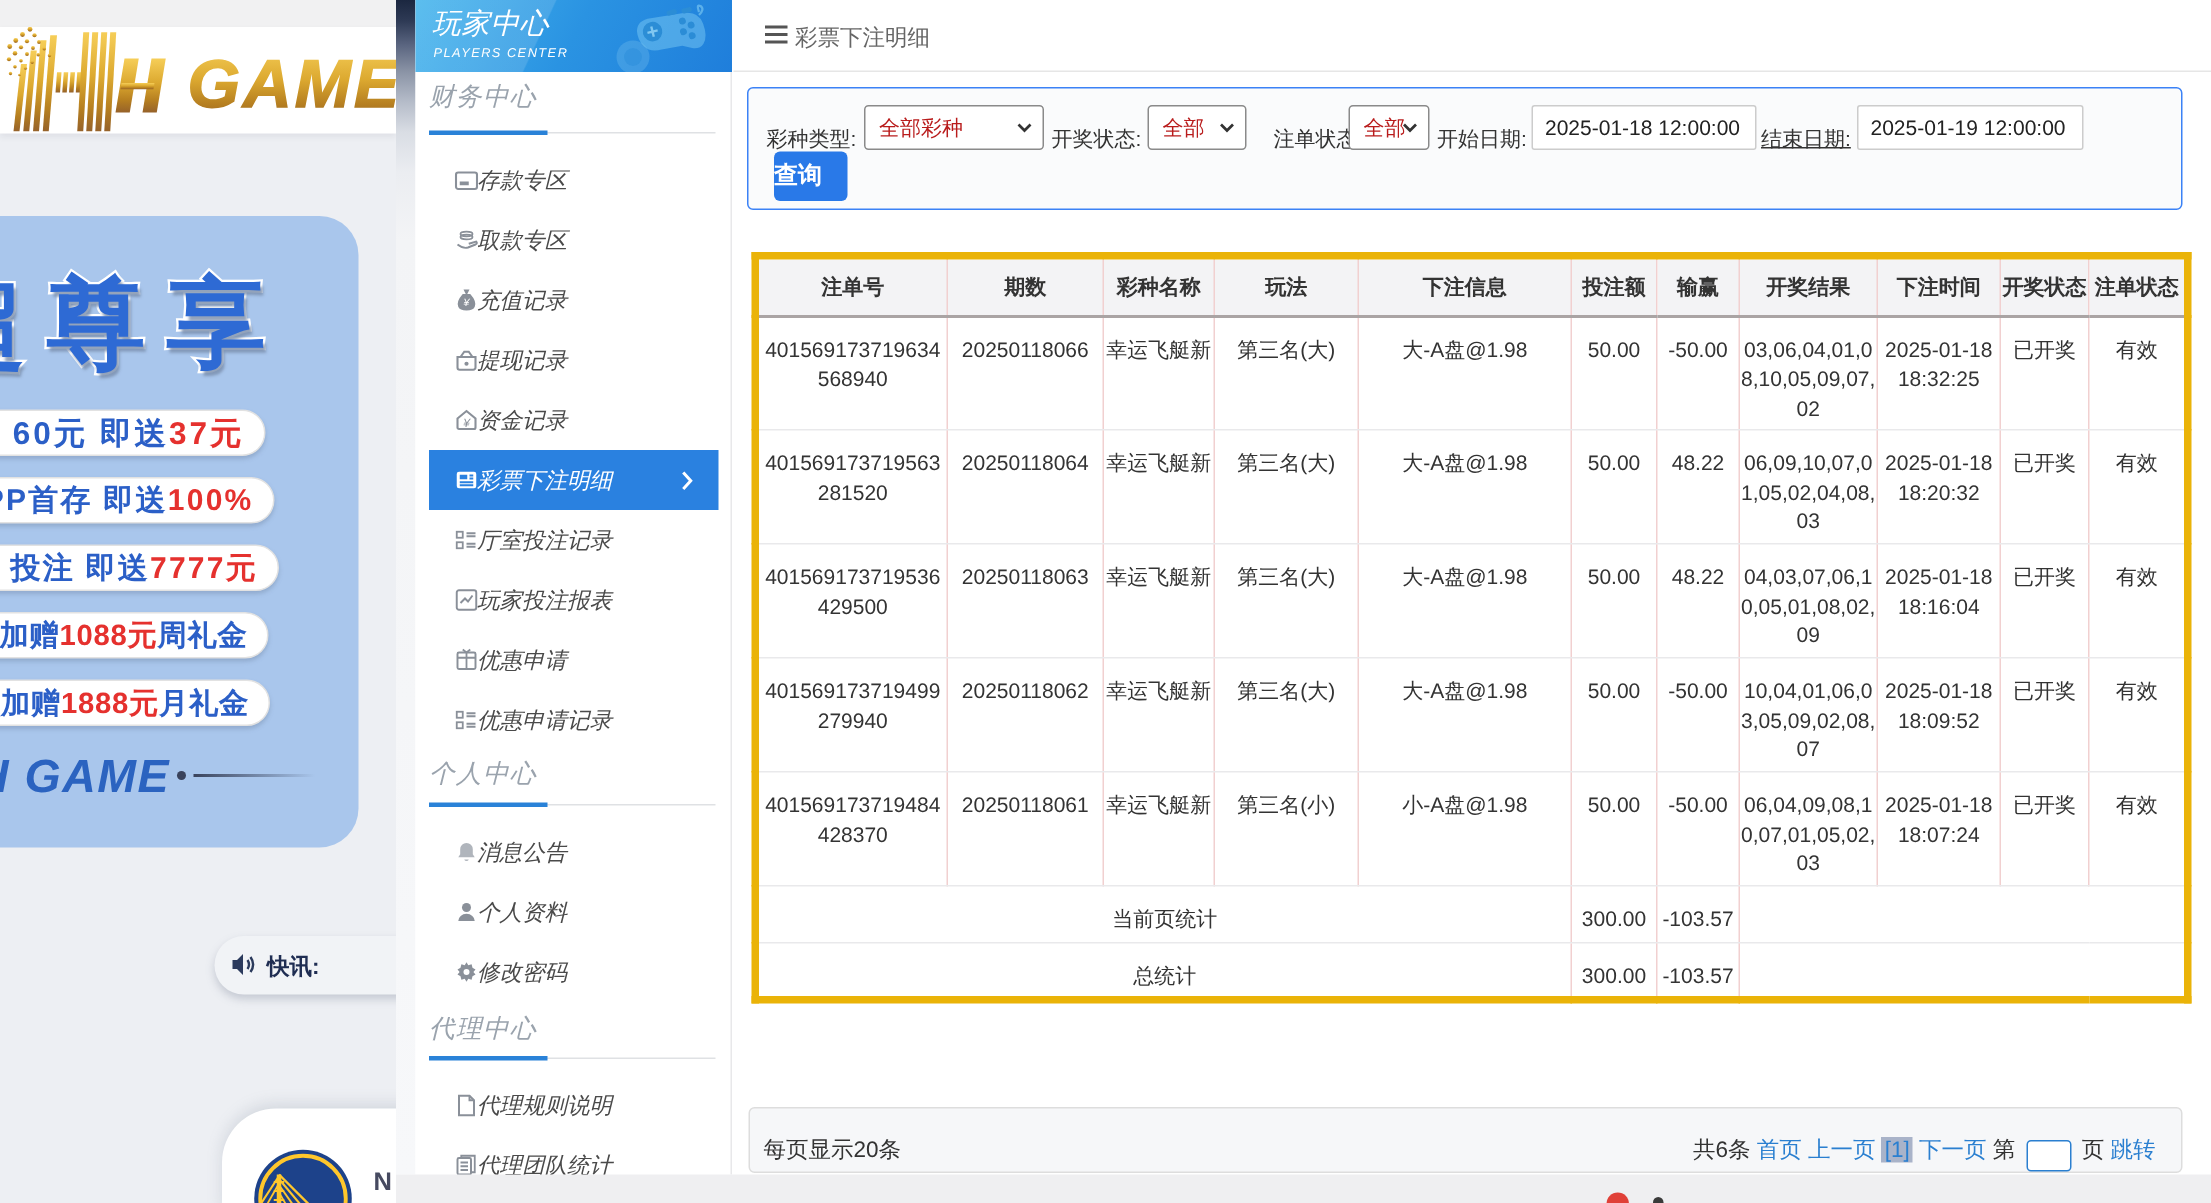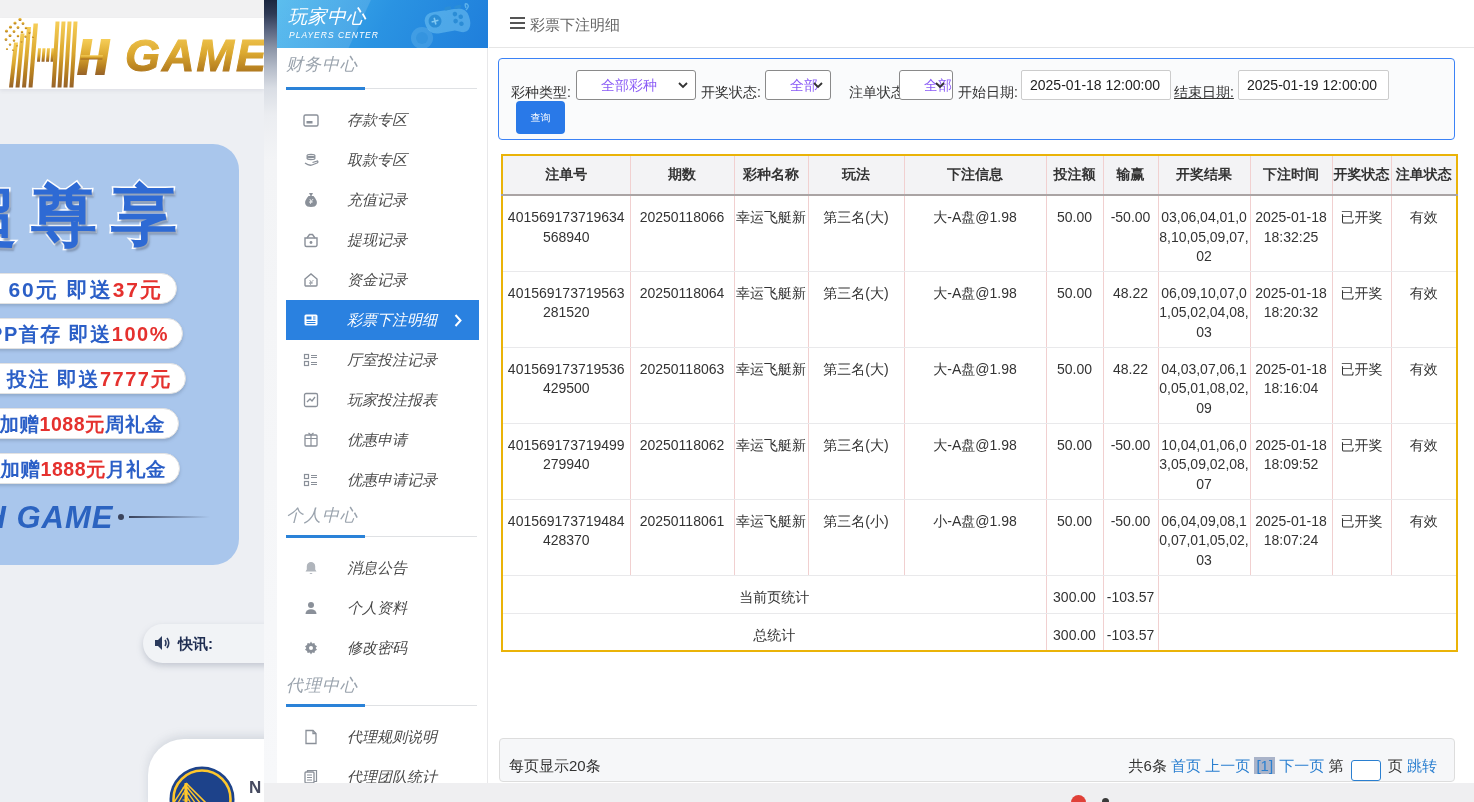--- a/index.html
+++ b/index.html
@@ -28,39 +28,39 @@
 
 #sidebar { position:absolute; left:277px; top:0; width:211px; height:783px; background:#fff; border-right:1px solid #e8e8ea;font-style:italic; }
 #sbhead { position:absolute; left:0; top:0; width:211px; height:48px; background:linear-gradient(118deg,#44b4ec 0%,#2a93e2 50%,#1f7edb 100%); overflow:hidden; }
 #sbhead .t1 { position:absolute; left:11px; top:6px; font-size:19px; line-height:22px; color:#fff; letter-spacing:0.5px; }
 #sbhead .t2 { position:absolute; left:12px; top:29.5px; font-size:8.5px; color:#fff; letter-spacing:1px; }
 .sbsect { position:absolute; left:9px; width:193px; font-size:17px; color:#9aa3ad; letter-spacing:1px; }
 .sbline { position:absolute; left:9px; width:191px; height:1px; background:#dfe1e4; }
 .sbline i { position:absolute; left:0; top:-1px; width:79px; height:3px; background:#2a82d8; display:block; }
 .mitem { position:absolute; left:9px; width:193px; height:40px; color:#4a4a4a; font-size:15px; }
 .mitem .ic { position:absolute; left:17px; top:12px; width:16px; height:16px; }
-.mitem .tx { position:absolute; left:61px; top:11px; }
+.mitem .tx { position:absolute; left:32px; top:11px; }
 .mitem.sel { background:#2a81e0; color:#fff; }
 
 #main { position:absolute; left:489px; top:0; width:985px; height:783px; background:#fff; }
 #titlebar { position:absolute; left:0; top:0; width:985px; height:48px; border-bottom:1px solid #e6e6e6; }
 #titlebar .burger { position:absolute; left:21px; top:17px; width:15px; height:13px; }
 #titlebar .burger i { display:block; height:2px; background:#555; margin-bottom:3px; }
 #titlebar .tt { position:absolute; left:41px; top:16px; font-size:15px; color:#666; }
 
 #filter { position:absolute; left:9px; top:58px; width:957px; height:82px; background:#fafbfc; border:1px solid #3b82f6; border-radius:4px; }
 .flab { position:absolute; top:18px; height:30px; line-height:30px; font-size:14px; color:#333; white-space:nowrap; }
-.fsel { position:absolute; top:11px; height:30px; background:#fff; border:1px solid #8a8a8a; border-radius:3px; font-size:14px; color:#8b5cf6; line-height:28px; padding-left:24px; white-space:nowrap; }
+.fsel { position:absolute; top:11px; height:30px; background:#fff; border:1px solid #8a8a8a; border-radius:3px; font-size:14px; color:#b91c1c; line-height:28px; padding-left:9px; white-space:nowrap; }
 .fsel svg { position:absolute; right:7px; top:10px; }
 .finp { position:absolute; top:11px; height:30px; background:#fff; border:1px solid #ccc; border-radius:2px; font-size:14px; color:#222; line-height:28px; padding-left:8px; white-space:nowrap; }
-#qbtn { position:absolute; left:17px; top:42px; width:49px; height:33px; background:#2979e8; border-radius:4px; color:#fff; font-size:10px; text-align:center; line-height:33px; }
+#qbtn { position:absolute; left:17px; top:42px; width:49px; height:33px; background:#2979e8; border-radius:4px; color:#fff; font-size:16px; text-align:left; line-height:33px;font-weight:bold; }
 
 #tbl { position:absolute; left:12px; top:154px; border-collapse:collapse; table-layout:fixed; font-size:14px; color:#333; }
 #tbl td,#tbl th { border-left:1px solid #f1d0d0; border-right:1px solid #f1d0d0; border-top:1px solid #e9e9eb; border-bottom:1px solid #e9e9eb; text-align:center; vertical-align:top; padding:12px 0 0 0; line-height:19.5px; overflow:hidden; }
-#tbl { border:2px solid #eab308; }
+#tbl { border:5px solid #eab308;margin-top:14px; }
 #tbl th { background:#f3f3f5; font-weight:bold; vertical-align:middle; padding-top:0; white-space:nowrap; border-bottom:2px solid #aaa4a4; }
 #tbl td { white-space:nowrap; }
 #tbl tr.hd { height:40px; }
 #tbl tr.dr { height:76px; }
 #tbl tr.sm { height:38px; }
 #tbl tr.sm td { border-left:none; border-right:none; }
 #tbl tr.sm td.bord { border-left:1px solid #f1d0d0; border-right:1px solid #f1d0d0; }
 
 #pager { position:absolute; left:10px; top:738px; width:956px; height:44px; background:#f6f7f9; border:1px solid #ddd; border-radius:4px; }
 #pager .lft { position:absolute; left:9px; top:18px; font-size:15px; color:#333; }

